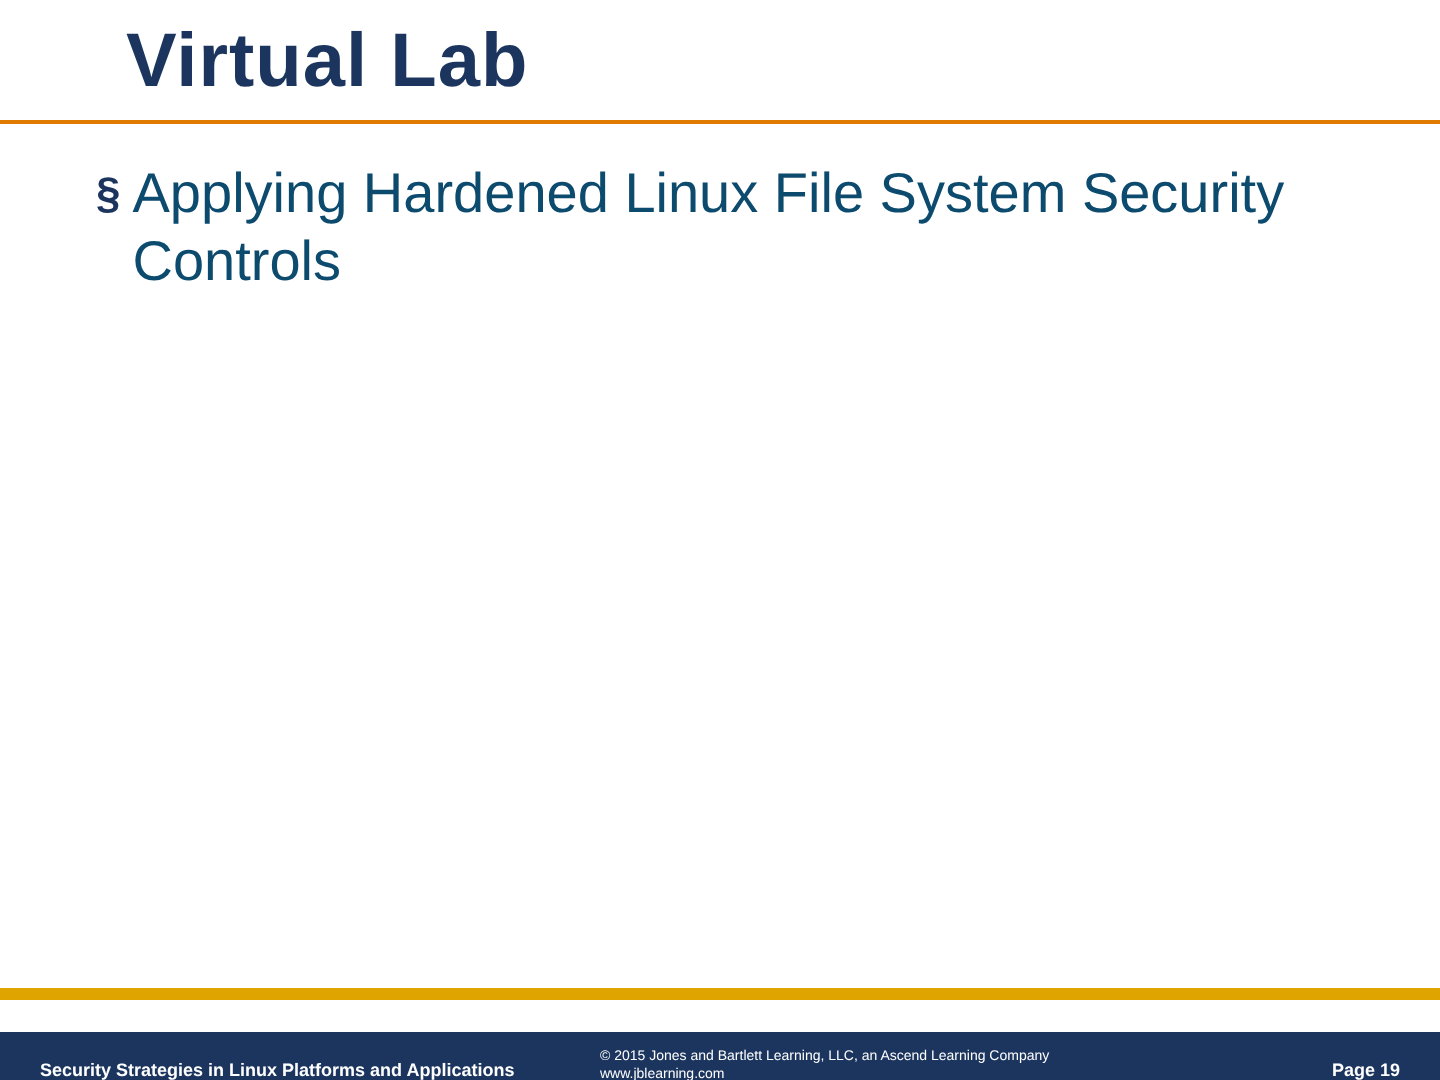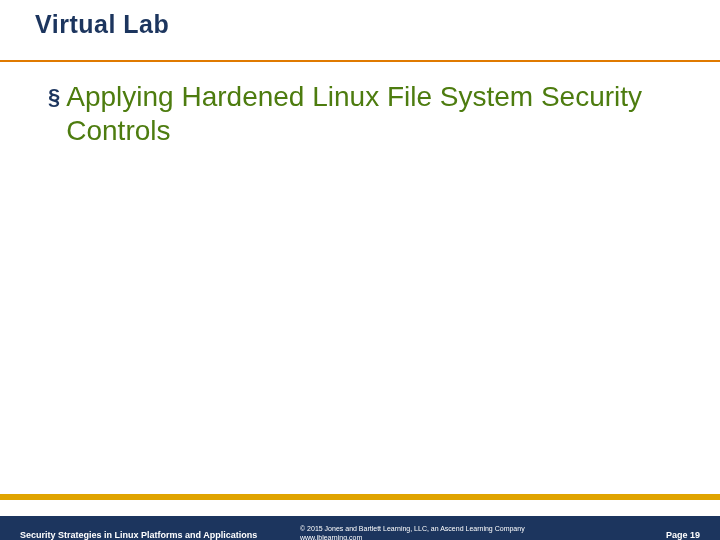--- a/index.html
+++ b/index.html
@@ -1,26 +1,26 @@
 <!DOCTYPE html>
 <html><head>
 <meta charset="utf-8">
 <style>
   * { margin: 0; padding: 0; box-sizing: border-box; }
   html, body { width: 720px; height: 540px; font-family: Arial, Helvetica, sans-serif; background: #fff; overflow: hidden; }
   .slide { position: relative; width: 720px; height: 540px; background: #fff; }
 
   .title-wrap { position: absolute; left: 35px; top: 10px; right: 35px; }
-  .title { font-size: 25px; font-weight: 700; color: #1c355e; letter-spacing: 0.5px; }
+  .title { font-size: 38px; font-weight: 700; color: #1c355e; letter-spacing: 0.5px; margin-left: 28px; }
   .title-underline { position: absolute; left: 0; right: 0; top: 60px; height: 2px; background: #e07a00; }
 
   .bullet-block { position: absolute; left: 48px; top: 80px; right: 40px; }
   .bullet-item { display: flex; align-items: flex-start; }
   .bullet-marker { font-size: 22px; line-height: 34px; color: #1c355e; margin-right: 6px; font-weight: 700; }
-  .bullet-text { font-size: 28px; line-height: 34px; color: #4d7c0f; }
+  .bullet-text { font-size: 28px; line-height: 34px; color: #0c4a6e; }
 
   .footer { position: absolute; left: 0; right: 0; bottom: 0; height: 46px; }
   .footer-gold { position: absolute; left: 0; right: 0; bottom: 40px; height: 6px; background: #e0a400; }
   .footer-bar { position: absolute; left: 0; right: 0; bottom: 0; height: 24px; background: #1c355e; color: #fff; }
   .footer-left { position: absolute; left: 20px; top: 14px; font-size: 9px; font-weight: 700; }
   .footer-center { position: absolute; left: 300px; top: 8px; font-size: 7px; line-height: 9px; }
   .footer-center .line { display: block; }
   .footer-right { position: absolute; right: 20px; top: 14px; font-size: 9px; font-weight: 700; }
 </style>
 </head>

